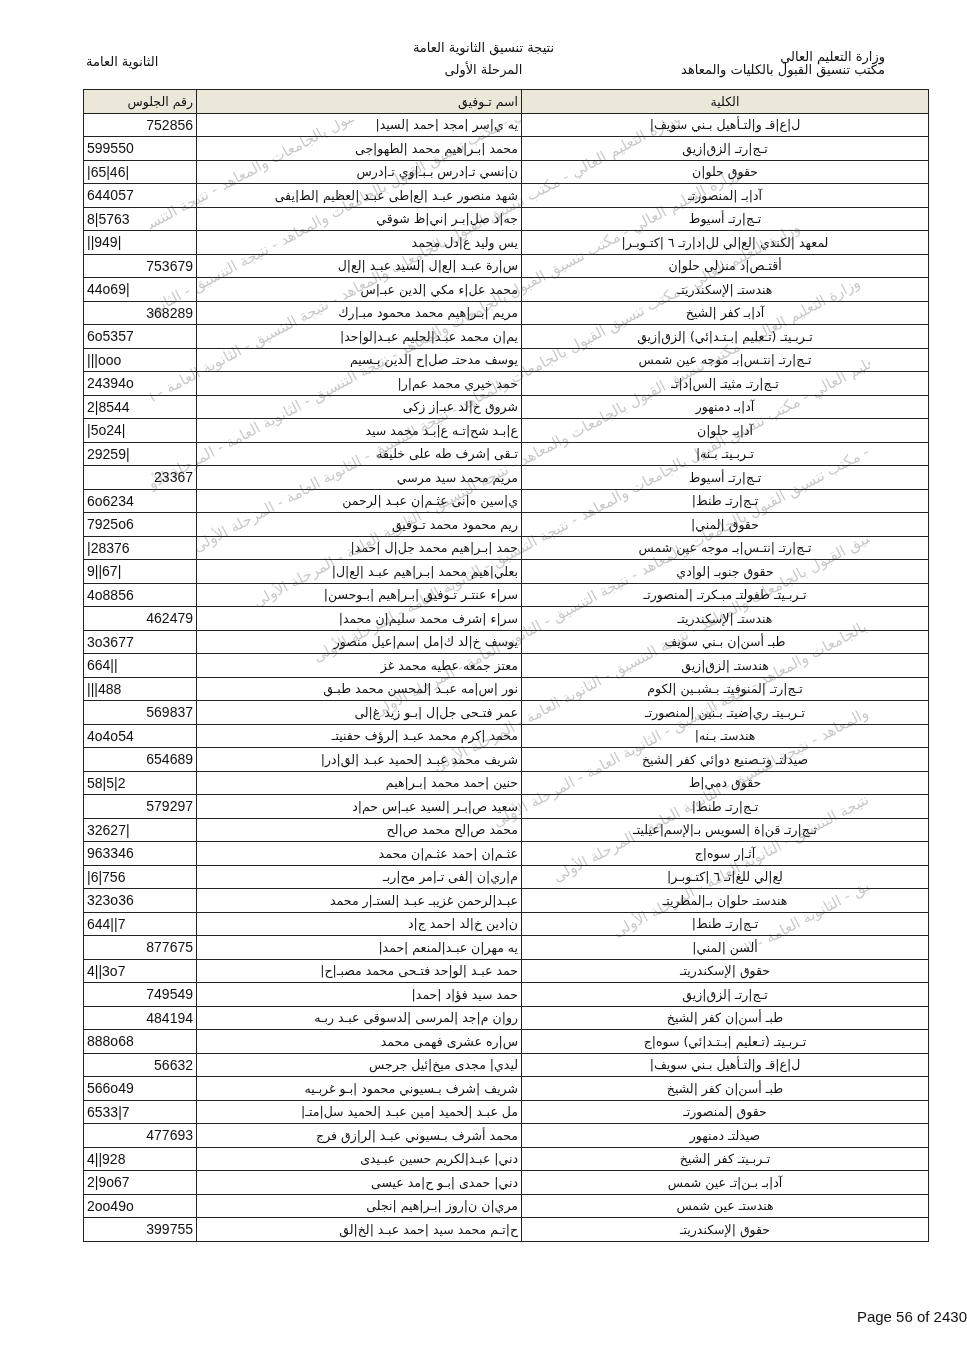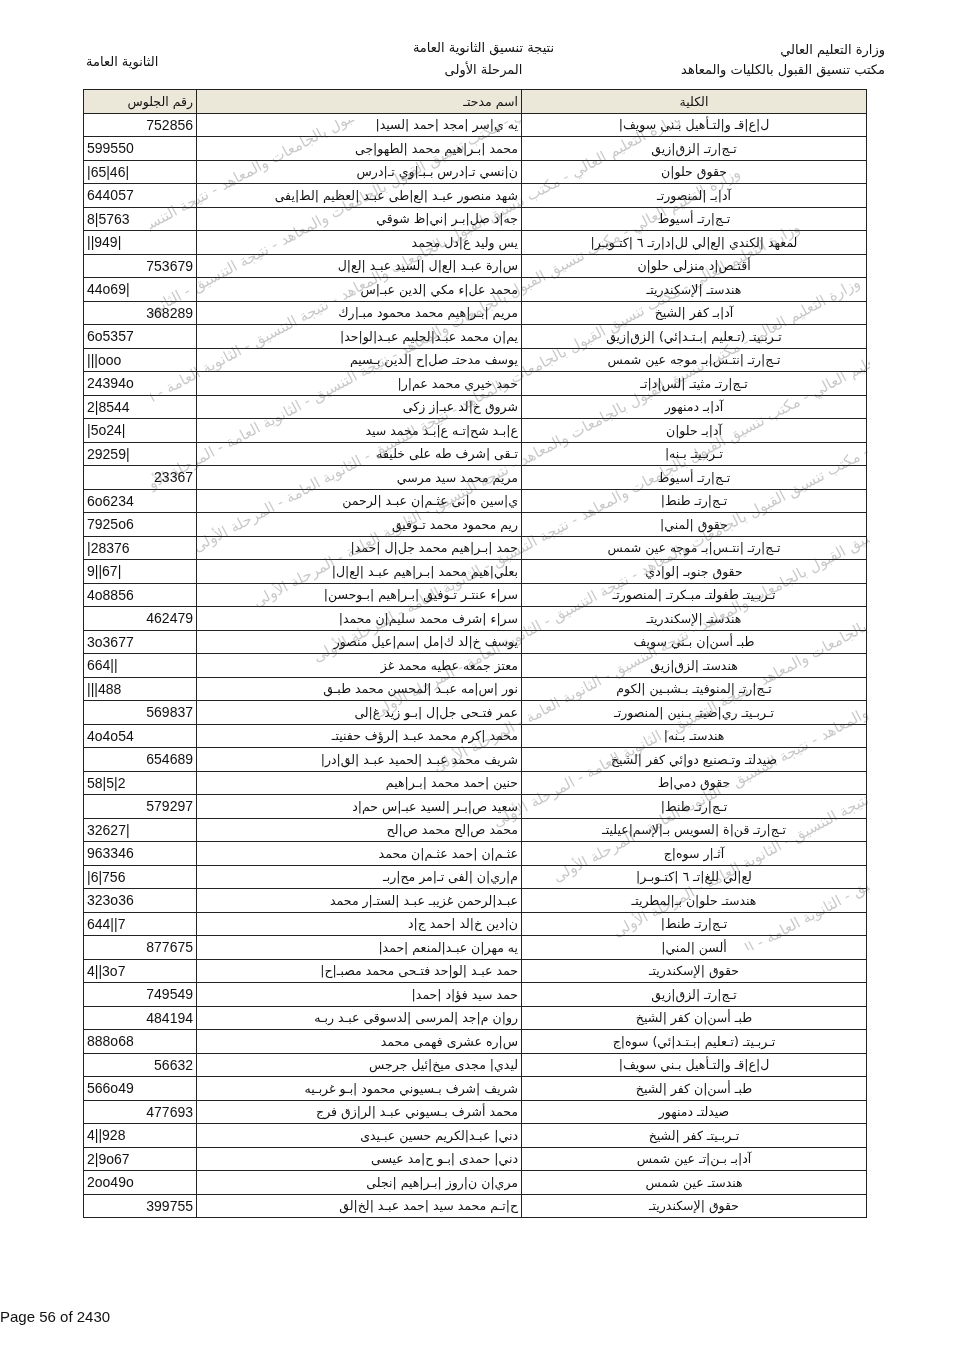--- a/index.html
+++ b/index.html
@@ -1,54 +1,54 @@
 <!DOCTYPE html>
 <html><head>
 <meta charset="utf-8">
 <style>
   html, body { margin: 0; padding: 0; background: #ffffff; }
   body { width: 967px; height: 1368px; position: relative; overflow: hidden;
          font-family: "DejaVu Sans", sans-serif; color: #111; }
   .hdr { position: absolute; font-size: 13px; direction: rtl; white-space: nowrap; }
-  #hdr-r1 { right: 82px; top: 42px; }
+  #hdr-r1 { right: 82px; top: 49px; }
   #hdr-r2 { right: 82px; top: 62px; }
   #hdr-c1 { left: 0; width: 967px; text-align: center; top: 40px; direction: rtl; }
   #hdr-c2 { left: 0; width: 967px; text-align: center; top: 62px; direction: rtl; }
   #hdr-l1 { left: 86px; top: 54px; }
-  table.results { position: absolute; left: 83px; top: 89px; width: 784px;
+  table.results { position: absolute; left: 83px; top: 89px; width: 846px;
     border-collapse: collapse; table-layout: fixed; font-size: 12.5px; }
   table.results td, table.results th { border: 1px solid #222; height: 22.5px; padding: 0 3px;
     white-space: nowrap; overflow: hidden; font-weight: normal; }
   table.results thead th { background: #ece8d9; }
   .c-seat { width: 106px; text-align: left; direction: ltr; font-family: "Liberation Sans", sans-serif; font-size: 14px; }
   .c-seat.right { text-align: right; }
   .c-name { width: 318px; text-align: right; direction: rtl; }
   .c-fac { text-align: center; direction: rtl; }
   thead .c-seat { text-align: right; direction: rtl; font-family: "DejaVu Sans", sans-serif; font-size: 12.5px; }
   .watermark { position: absolute; left: 150px; top: 120px; width: 720px; height: 830px; pointer-events: none;
     overflow: hidden; }
   .watermark span { position: absolute; white-space: nowrap; color: rgba(60,60,60,0.28);
     font-size: 15px; transform: rotate(-28deg); transform-origin: left top; direction: rtl; }
-  #footer { position: absolute; top: 1308px; left: 0; width: 967px; text-align: left;
+  #footer { position: absolute; top: 1308px; left: 0; width: 967px; text-align: right;
     font-family: "Liberation Sans", sans-serif; font-size: 15px; }
 </style>
 </head>
 <body>
 
 <div class="hdr" id="hdr-r1">وزارة التعليم العالي</div>
 <div class="hdr" id="hdr-r2">مكتب تنسيق القبول بالكليات والمعاهد</div>
 <div class="hdr" id="hdr-c1">نتيجة تنسيق الثانوية العامة</div>
 <div class="hdr" id="hdr-c2">المرحلة الأولى</div>
 <div class="hdr" id="hdr-l1">الثانوية العامة</div>
 
 <table class="results">
   <thead>
     <tr>
       <th class="c-seat">رقم الجلوس</th>
-      <th class="c-name">اسم مدحتـ</th>
+      <th class="c-name">اسم تـوفيق</th>
       <th class="c-fac">الكلية</th>
     </tr>
   </thead>
   <tbody id="tbody">
       <tr>
         <td class="c-seat right">752856</td>
         <td class="c-name">يه ي|سر |مجد |حمد |لسيد|</td>
         <td class="c-fac">ل|ع|قـ و|لتـأهيل بـني سويف|</td>
       </tr>
       <tr>
@@ -248,20 +248,25 @@
       </tr>
       <tr>
         <td class="c-seat right">56632</td>
         <td class="c-name">ليدي| مجدى ميخ|ئيل جرجس</td>
         <td class="c-fac">ل|ع|قـ و|لتـأهيل بـني سويف|</td>
       </tr>
       <tr>
         <td class="c-seat">566o49</td>
         <td class="c-name">شريف |شرف بـسيوني محمود |بـو غربـيه</td>
         <td class="c-fac">طبـ أسن|ن كفر |لشيخ</td>
+      </tr>
+      <tr>
+        <td class="c-seat">6533|7</td>
+        <td class="c-name">مل عبـد |لحميد |مين عبـد |لحميد سل|متـ|</td>
+        <td class="c-fac">حقوق |لمنصورتـ</td>
       </tr>
       <tr>
         <td class="c-seat right">477693</td>
         <td class="c-name">محمد أشرف بـسيوني عبـد |لر|زق فرج</td>
         <td class="c-fac">صيدلتـ دمنهور</td>
       </tr>
       <tr>
         <td class="c-seat">4||928</td>
         <td class="c-name">دني| عبـد|لكريم حسين عبـيدى</td>
         <td class="c-fac">تـربـيتـ كفر |لشيخ</td>

